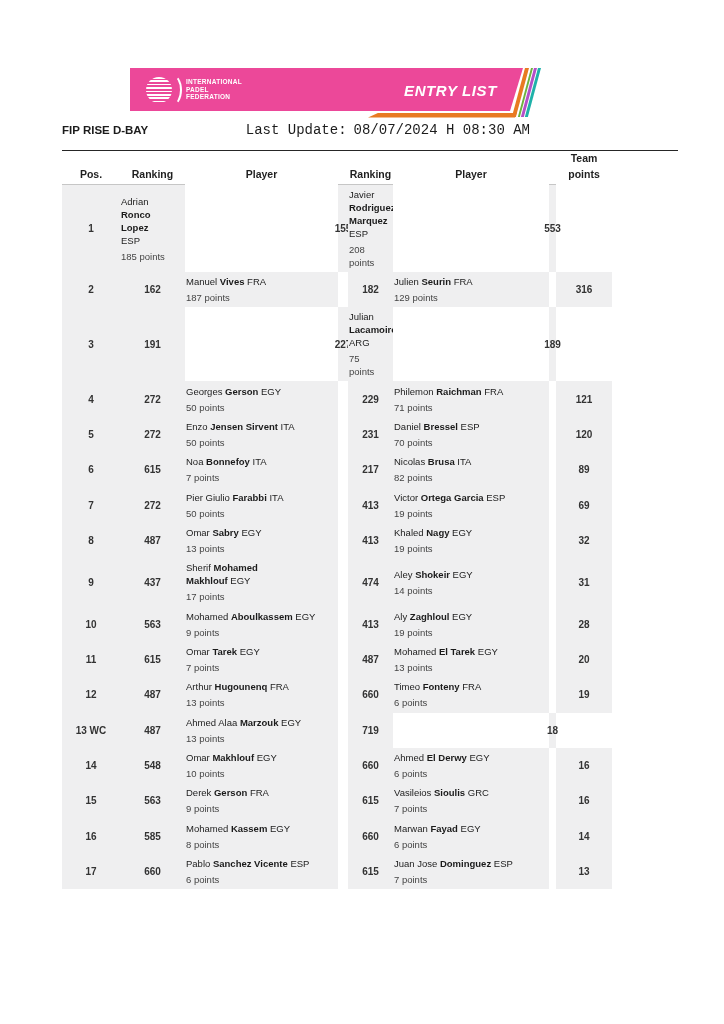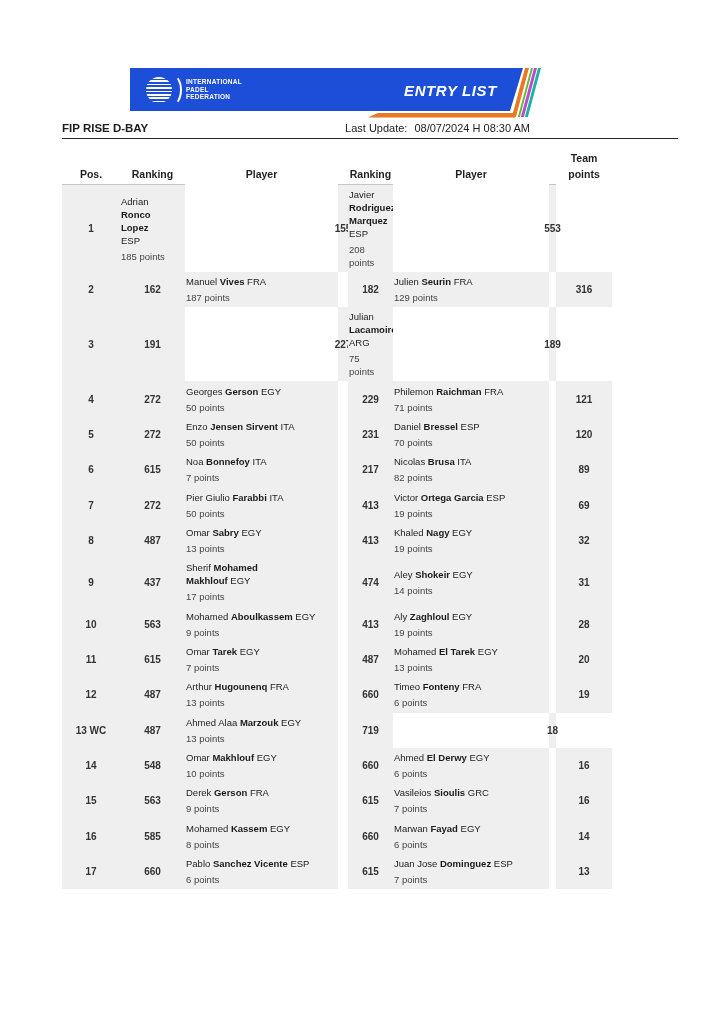--- a/index.html
+++ b/index.html
@@ -1,44 +1,44 @@
 <!DOCTYPE html>
 <html><head>
 <meta charset="utf-8">
 <style>
   html,body{margin:0;padding:0;}
   body{
     width:724px;height:1024px;position:relative;background:#ffffff;
     font-family:"Liberation Sans", sans-serif;color:#2a2a2a;overflow:hidden;
   }
   
-  .banner{position:absolute;left:130px;top:68px;width:393px;height:43px;background:#1d4ed8;
+  .banner{position:absolute;left:130px;top:68px;width:393px;height:43px;background:#ec4899;
     clip-path:polygon(0 0,100% 0,calc(100% - 13px) 100%,0 100%);}
   .logo{position:absolute;left:16px;top:50%;transform:translateY(-50%);display:flex;align-items:center;}
   .logo-ball{width:26px;height:26px;border-radius:50%;
     background:repeating-linear-gradient(#ffffff 0 1.6px, rgba(0,0,0,0) 1.6px 3.4px);}
   .logo-arc{width:16px;height:28px;border:2.2px solid transparent;border-right-color:#ffffff;
     border-radius:50%;margin-left:-10px;}
   .logo-text{margin-left:4px;color:#ffffff;font-size:6.5px;font-weight:bold;line-height:7.6px;letter-spacing:.25px;}
   .banner-title{position:absolute;right:26px;top:50%;transform:translateY(-50%);
     color:#ffffff;font-style:italic;font-weight:bold;font-size:15px;letter-spacing:.6px;}
   .stripes{position:absolute;left:525px;top:68px;width:18px;height:49px;
     transform:skewX(-15deg);transform-origin:top left;}
   .stripes div{position:absolute;top:0;height:100%;}
   .stripe-orange{left:0;width:4px;background:#e87a22;}
   .stripe-green{left:5.6px;width:2.6px;background:#6db33f;}
   .stripe-purple{left:9.4px;width:2.6px;background:#b44fc8;}
   .stripe-teal{left:13.2px;width:2.6px;background:#1fb1a9;}
   .orange-bar{position:absolute;left:368px;top:112.5px;width:149px;height:5px;background:#e87a22;
     clip-path:polygon(11px 0,100% 0,calc(100% - 2px) 100%,0 100%);}
   
   .page-head{position:absolute;left:62px;top:122px;width:616px;display:flex;align-items:baseline;
-    border-bottom:1.6px solid #262626;padding-bottom:4px;}
+    border-bottom:1.6px solid #262626;padding-bottom:12px;}
   .event-name{font-weight:bold;font-size:11.5px;color:#1c1c1c;}
-  .update{margin-left:auto;margin-right:148px;font-size:11px;color:#1c1c1c;display:flex;gap:7px;}
+  .update{margin-left:auto;margin-right:148px;font-size:14px;color:#1c1c1c;display:flex;gap:7px;font-family:Liberation Mono, monospace;}
   
   .entry-table{position:absolute;left:62px;top:150px;width:550px;font-size:9.5px;}
   .thead,.row{display:grid;grid-template-columns:58px 65px 153px 10px 45px 156px 7px 56px;}
   .thead{align-items:end;height:34px;font-weight:bold;font-size:10.5px;color:#1f1f1f;}
   .thead .h{text-align:center;padding-bottom:3px;line-height:16px;}
   .row{min-height:35.4px;}
   .cell{background:#efeff0;}
   .row.first .cell{border-top:1px solid #c6c6c6;}
   .num{display:flex;align-items:center;justify-content:center;
     font-weight:bold;font-size:10px;color:#333333;}

